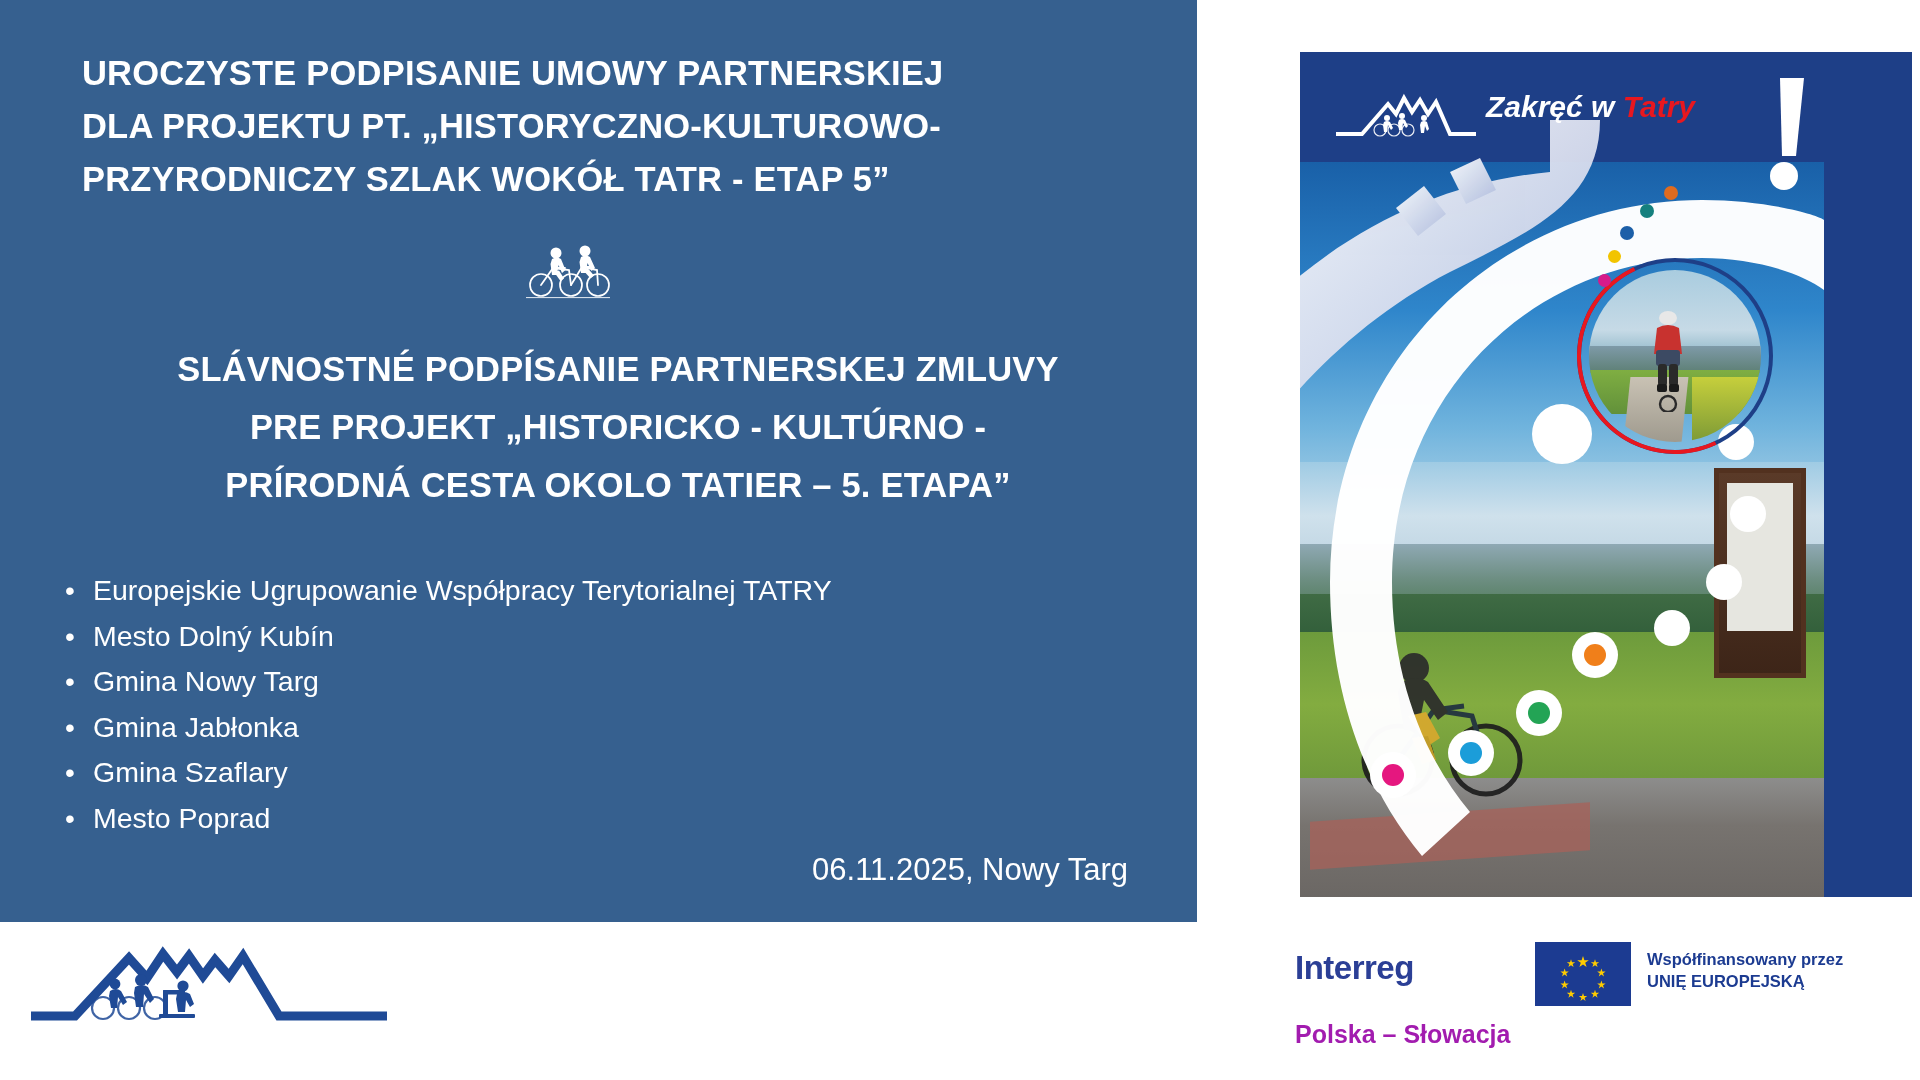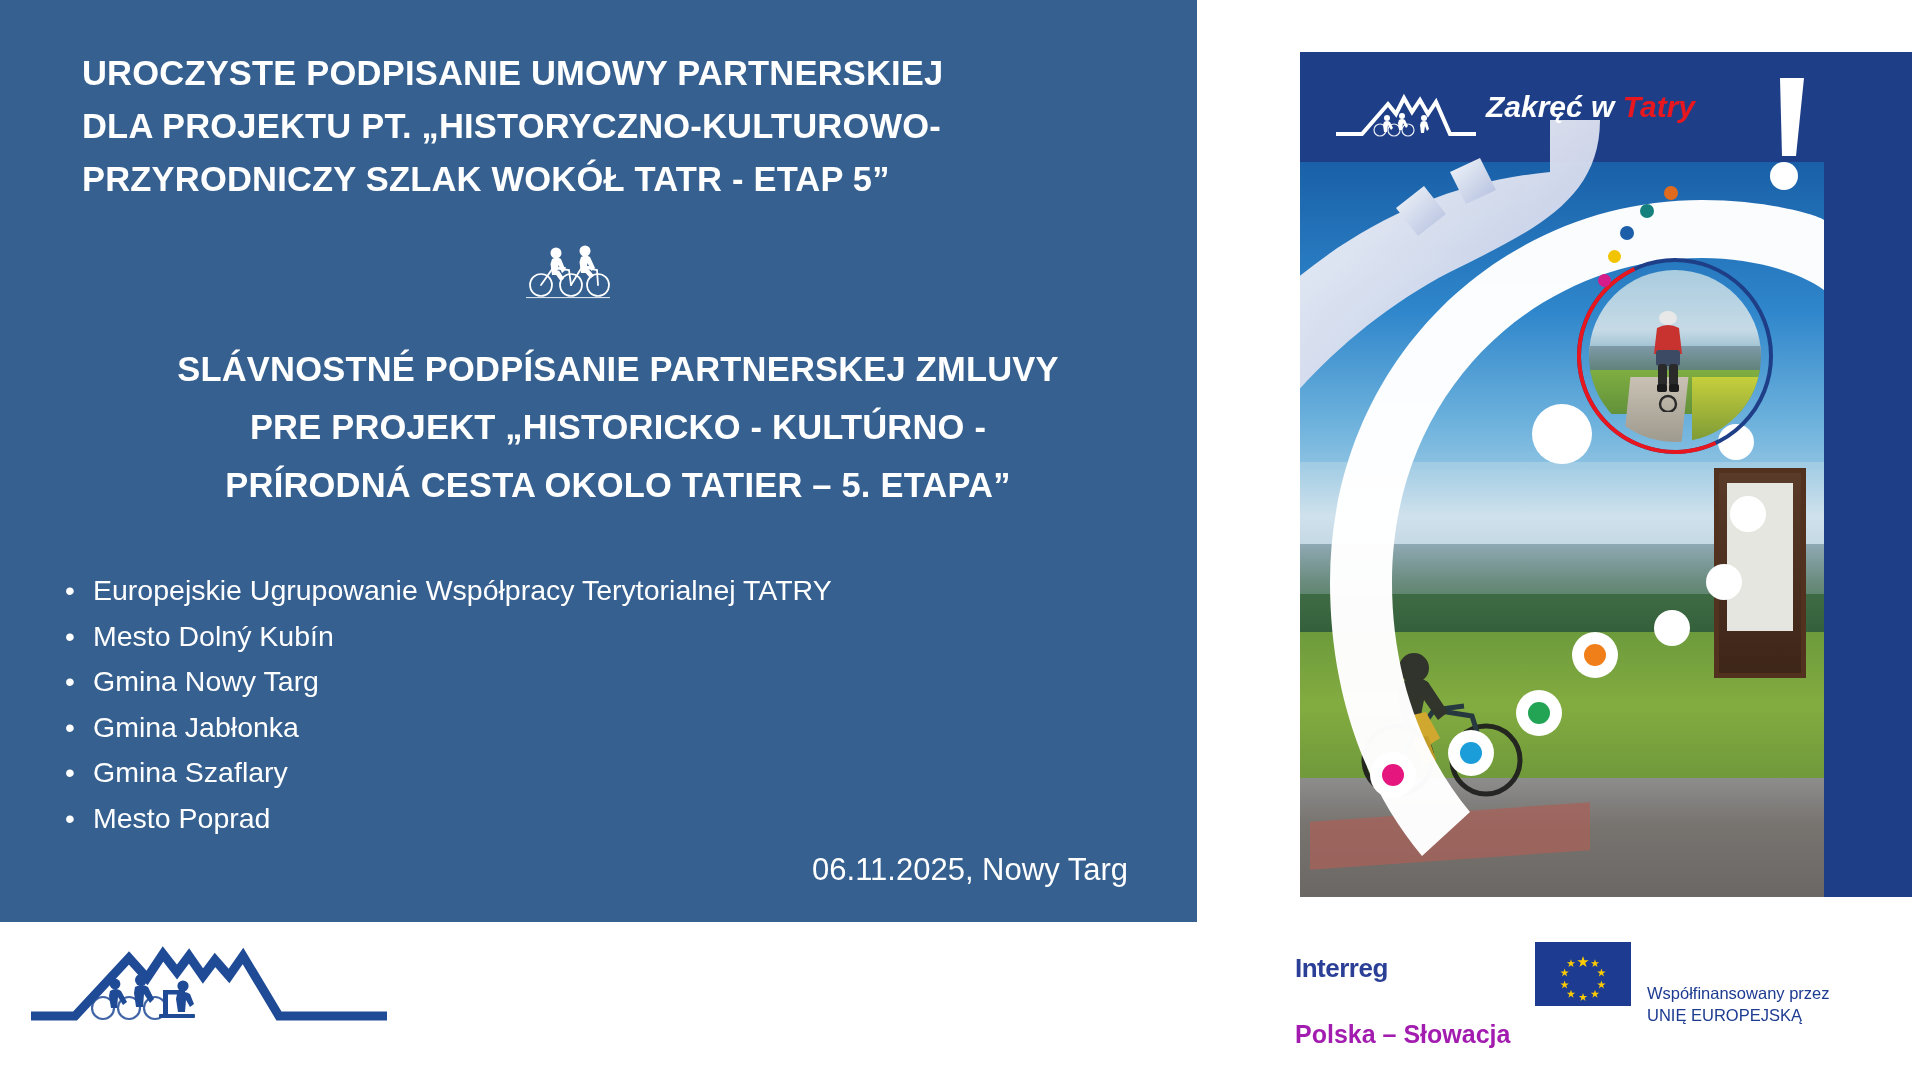--- a/index.html
+++ b/index.html
@@ -361,45 +361,44 @@
     position: absolute;
     left: 1295px;
     top: 940px;
     width: 560px;
     height: 120px;
   }
   .interreg-word {
     position: absolute;
     left: 0;
     top: 4px;
-    font-size: 26px;
+    font-size: 33px;
     font-weight: bold;
     color: #2b3f96;
     letter-spacing: -0.5px;
     line-height: 48px;
   }
   .eu-flag {
     position: absolute;
     left: 240px;
     top: 2px;
     width: 96px;
     height: 64px;
     background: #1c3b91;
   }
   .eu-flag svg { display:block; width:100%; height:100%; }
   .eu-text {
     position: absolute;
     left: 352px;
     top: 8px;
     color: #1c3b91;
     font-size: 16.5px;
-    font-weight: normal;
+    font-weight: bold;
     line-height: 22px;
     white-space: nowrap;
-    margin-top: 34px;
   }
   .interreg-sub {
     position: absolute;
     left: 0;
     top: 80px;
     color: #a21caf;
     font-size: 25px;
     font-weight: bold;
     white-space: nowrap;
   }

